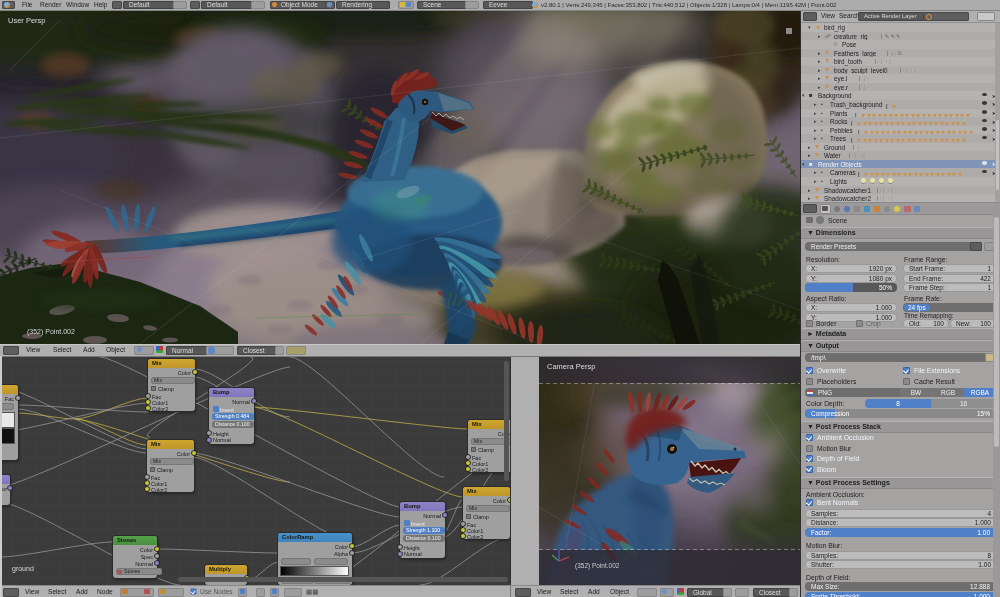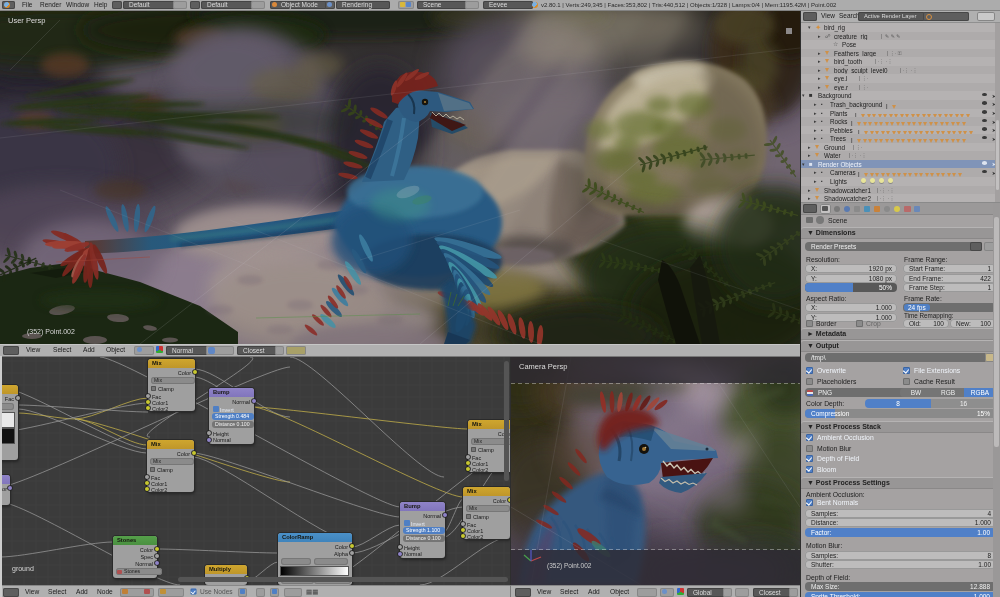--- a/index.html
+++ b/index.html
@@ -5,21 +5,21 @@
 .abs{position:absolute;}
 .t{position:absolute;font-size:6.6px;color:#1c1c1c;white-space:nowrap;line-height:10px;}
 .dd{position:absolute;background:#575757;border-radius:2px;color:#dcdcdc;font-size:6.5px;line-height:9px;height:9px;padding-left:6px;box-shadow:inset 0 0 0 1px #434343;}
 .ib{position:absolute;background:#9d9d9d;border-radius:2px;height:9px;box-shadow:inset 0 0 0 1px #868686;}
 .ibd{position:absolute;background:#5e5e5e;border-radius:2px;height:9px;box-shadow:inset 0 0 0 1px #474747;}
 #infobar{left:0;top:0;width:1000px;height:10px;background:#acacac;border-bottom:1px solid #828282;}
 #vp{left:0;top:10px;width:800px;height:334px;background:#4a4452;}
 #vph{left:0;top:344px;width:800px;height:12px;background:#b0b0b0;border-bottom:1px solid #787878;box-shadow:inset 0 1px 0 #c6c6c6;}
 #node{left:0;top:357px;width:510px;height:228px;background:#3c3c3c;overflow:hidden;}
 #nodeh{left:0;top:585px;width:510px;height:12px;background:#b0b0b0;border-top:1px solid #888;}
-#cam{left:511px;top:357px;width:289px;height:228px;background:#5c5460;overflow:hidden;}
+#cam{left:539px;top:357px;width:289px;height:228px;background:#5c5460;overflow:hidden;}
 #camh{left:510px;top:585px;width:290px;height:12px;background:#b0b0b0;border-top:1px solid #888;border-left:1px solid #7a7a7a;}
 #outl{left:801px;top:10px;width:199px;height:192px;background:#b1aeae;overflow:hidden;}
 #props{left:801px;top:202px;width:199px;height:395px;background:#a5a2a2;overflow:hidden;border-top:1px solid #8a8a8a;}
 #vline1{left:800px;top:10px;width:1px;height:587px;background:#2e2e2e;}
 #vline2{left:510px;top:357px;width:1px;height:228px;background:#2e2e2e;}
 
 .orow{position:absolute;left:0;width:199px;height:9px;font-size:6.3px;color:#1c1c1c;line-height:9px;white-space:nowrap;}
 .tri{display:inline-block;width:0;height:0;border-left:2.5px solid transparent;border-right:2.5px solid transparent;border-top:4.5px solid #cf9148;margin-right:1px;}
 
 .phead{position:absolute;left:0;width:199px;height:11px;background:#989696;box-shadow:inset 0 1px 0 #b5b3b3, 0 1px 0 #8a8888;font-size:7px;font-weight:bold;color:#222;line-height:11px;border-radius:3px 3px 0 0;}

